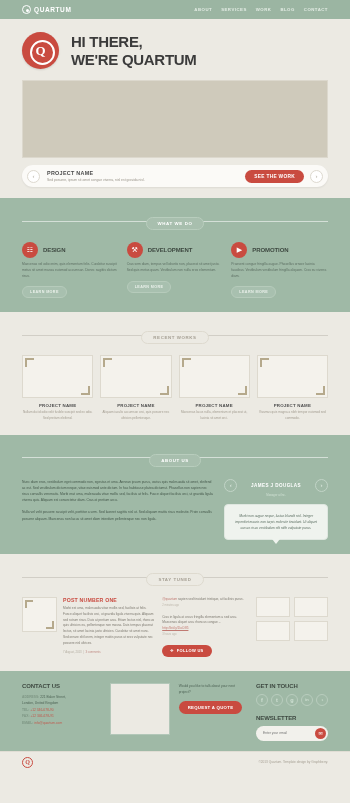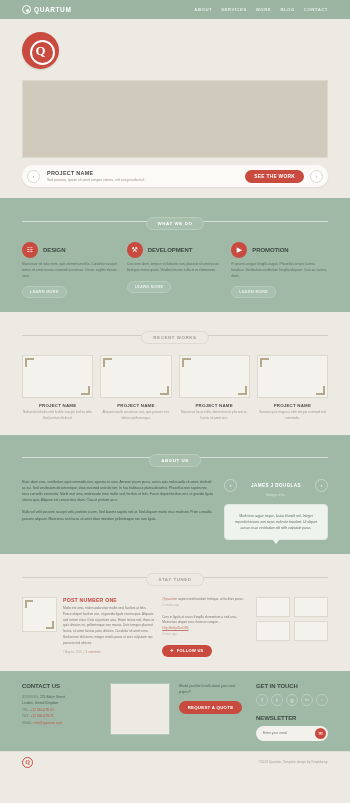--- a/index.html
+++ b/index.html
@@ -281,20 +281,22 @@
       <a href="#">BLOG</a>
       <a href="#">CONTACT</a>
     </div>
     <span class="nav-caret"></span>
   </div>
 
   <div class="hero">
     <div class="hero-top">
       <div class="logo-circle"></div>
       <div class="hero-title">
+        <div>HI THERE,</div>
+        <div>WE'RE QUARTUM</div>
       </div>
     </div>
     <div class="hero-stage"></div>
     <div class="slider-bar">
       <div class="arrow-btn">‹</div>
       <div class="slide-txt">
         <div class="slide-title">PROJECT NAME</div>
         <div class="slide-sub">Sed posuere, ipsum sit amet congue viverra, nisl est gravida nisl.</div>
       </div>
       <button class="btn-red">SEE THE WORK</button>

